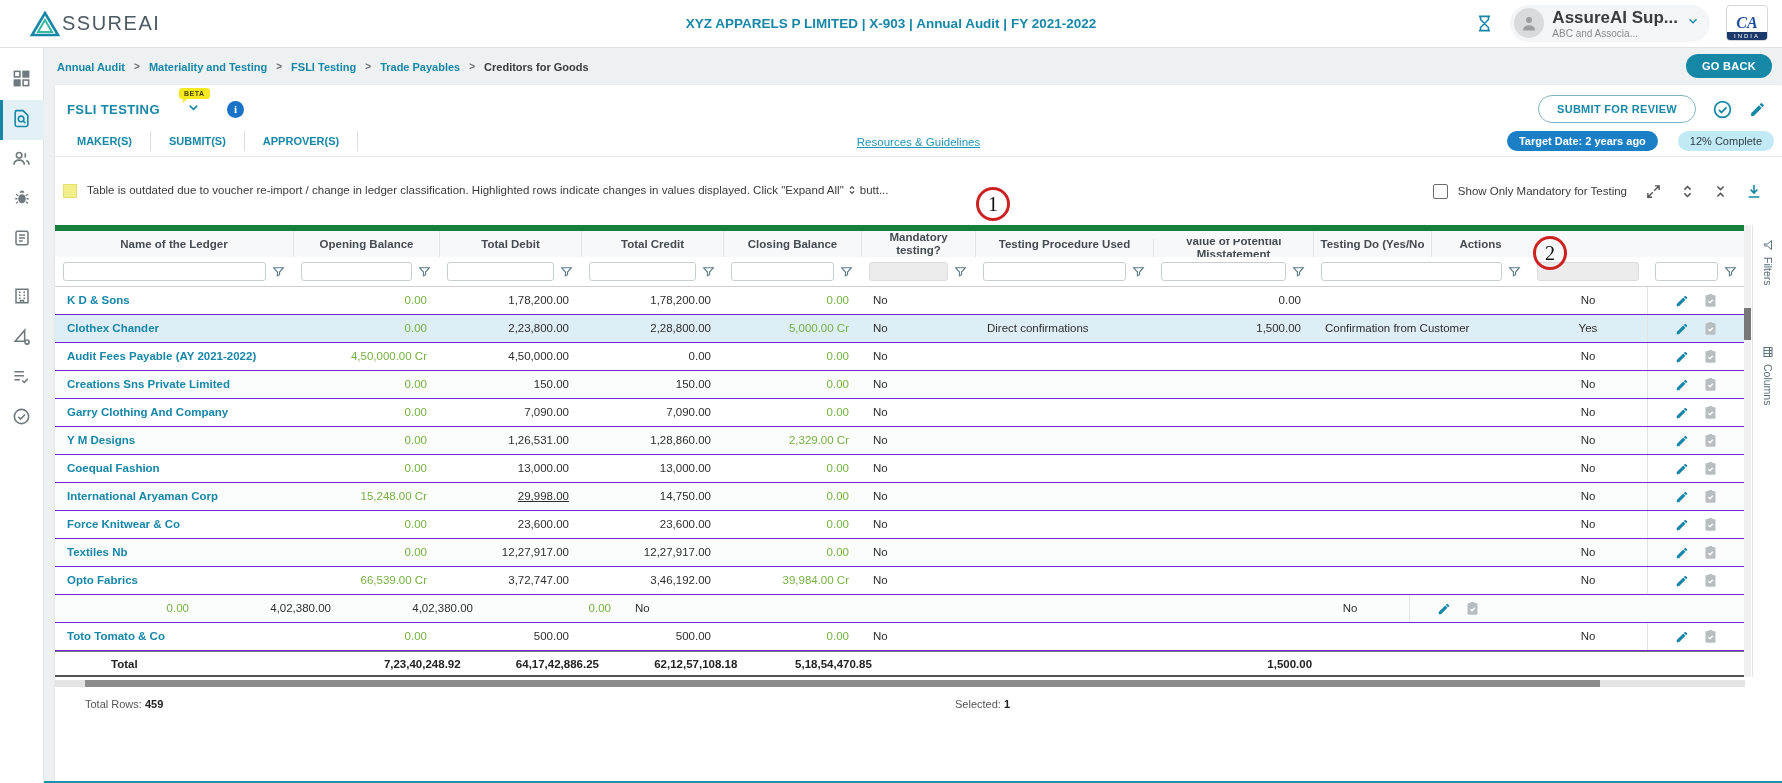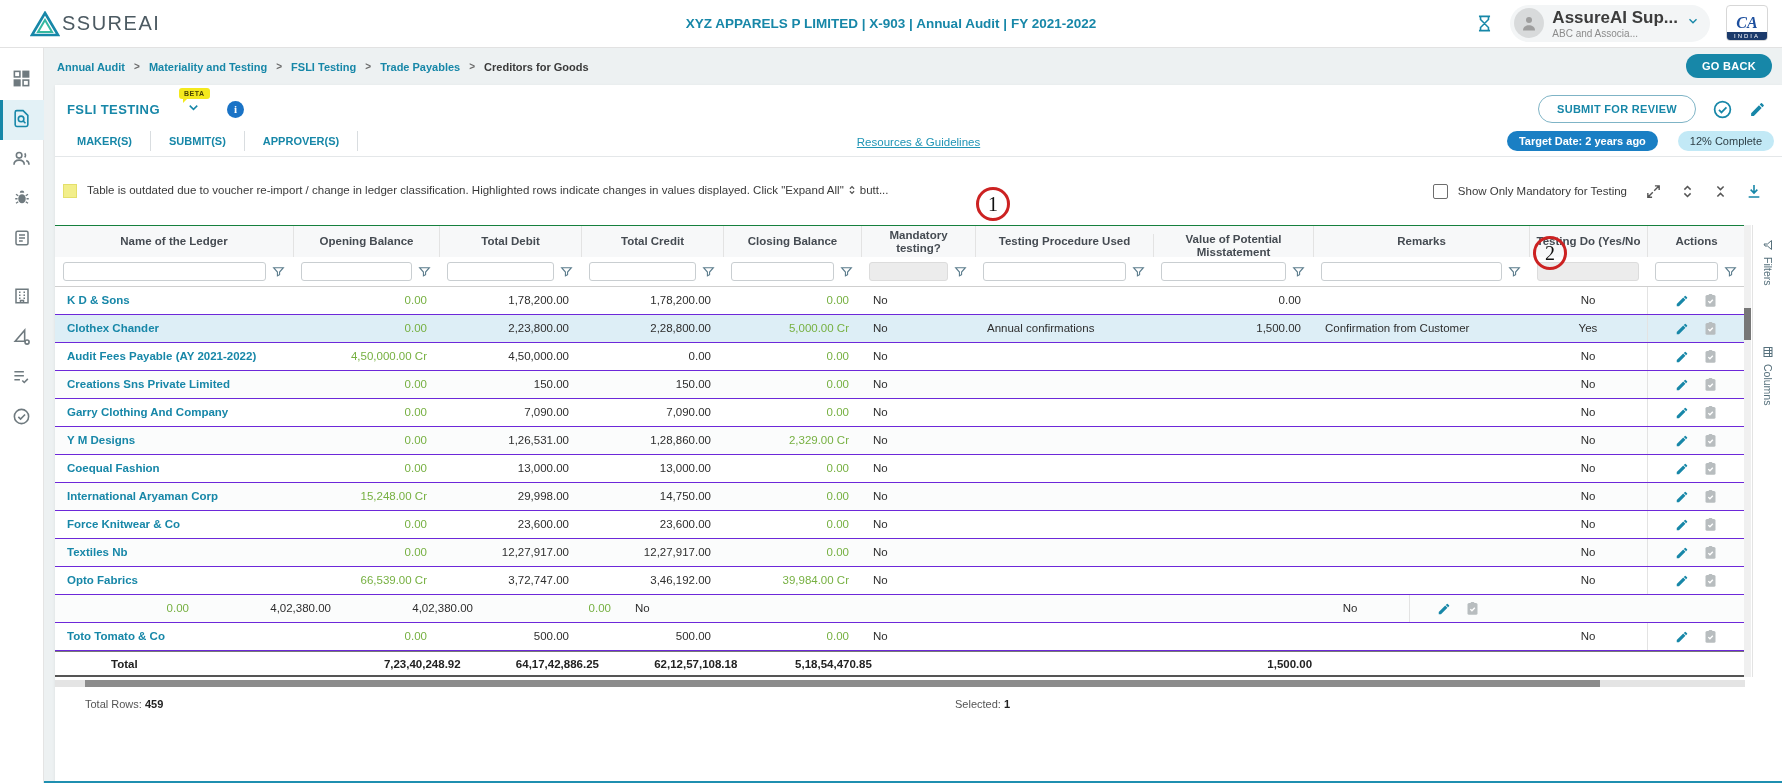--- a/index.html
+++ b/index.html
@@ -64,21 +64,21 @@
   .notice-text { font-size:11.5px; color:#3a3a3a; white-space:nowrap; }
   .inline-unfold { display:inline-block; vertical-align:-2px; margin:0 3px; color:#555; }
   .notice-right { margin-left:auto; display:flex; align-items:center; gap:18px; padding-right:10px; }
   .chk { width:15px; height:15px; border:1.5px solid #6d6d6d; border-radius:2px; background:#fff; cursor:pointer; }
   .show-only { font-size:11.5px; color:#3a3a3a; margin-left:-8px; }
   .tool-ic { color:#555; cursor:pointer; display:flex; }
   .tool-ic.dl { color:#1787a8; }
 
   
   .tbl { width:1690px; }
-  .t-head { display:flex; height:32px; background:#f7f8f9; border-top:1px solid #15803d; }
+  .t-head { display:flex; height:32px; background:#f7f8f9; border-top:6px solid #15803d; }
   .th { display:flex; align-items:center; justify-content:center; text-align:center; font-size:11.5px; font-weight:bold; color:#454b52; line-height:13px; padding:0 6px; border-left:1px solid #e3e3e3; overflow:hidden; cursor:pointer; }
   .th:first-child { border-left:none; }
   .t-filter { display:flex; height:30px; align-items:center; border-bottom:1px solid #cfcfcf; background:#fff; }
   .fcell { display:flex; align-items:center; gap:6px; padding:0 8px; height:100%; }
   .fcell input { flex:1; min-width:0; height:19px; border:1px solid #c9ced1; border-radius:3px; background:#fff; font-size:10px; padding:0 4px; }
   .fcell input.dis { background:#ececec; border-color:#dcdcdc; }
   .funnel { color:#5b7c8c; flex:none; cursor:pointer; display:flex; }
   .t-body .tr { display:flex; height:28px; border-bottom:1px solid #6d28d9; background:#fff; }
   .t-body .tr:nth-child(even) { background:#fbfcfc; }
   .t-body .tr.hl { background:#ddeef6; }
@@ -306,21 +306,20 @@
       <div class="tbl">
         <div class="t-head" id="t-head">
             <div class="th" style="width: 238px;">Name of the Ledger</div>
             <div class="th" style="width: 146px;">Opening Balance</div>
             <div class="th" style="width: 142px;">Total Debit</div>
             <div class="th" style="width: 142px;">Total Credit</div>
             <div class="th" style="width: 138px;">Closing Balance</div>
             <div class="th" style="width: 114px;">Mandatory testing?</div>
             <div class="th" style="width: 178px;">Testing Procedure Used</div>
             <div class="th" style="width: 160px; margin-top: 8px;">Value of Potential Misstatement</div>
-            <div class="th" style="width: 216px;">Remarks</div>
             <div class="th" style="width: 118px;">Testing Do (Yes/No</div>
             <div class="th" style="width: 98px;">Actions</div>
           </div>
         <div class="t-filter" id="t-filter">
             <div class="fcell" style="width: 238px;">
               <input style="">
               <span class="funnel">
                 <svg width="13" height="13" viewBox="0 0 24 24" fill="none" stroke="currentColor" stroke-width="2">
                   <path d="M3 5h18l-7 8v5l-4 2v-7z"></path>
                 </svg>
@@ -429,21 +428,21 @@
                 </span>
               </div>
             </div>
             <div class="tr hl">
               <div class="td a-l name" style="width: 238px;">Clothex Chander</div>
               <div class="td a-r green" style="width: 146px;">0.00</div>
               <div class="td a-r" style="width: 142px;">2,23,800.00</div>
               <div class="td a-r" style="width: 142px;">2,28,800.00</div>
               <div class="td a-r green" style="width: 138px;">5,000.00 Cr</div>
               <div class="td a-l" style="width: 114px;">No</div>
-              <div class="td a-l" style="width: 178px;">Annual confirmations</div>
+              <div class="td a-l" style="width: 178px;">Direct confirmations</div>
               <div class="td a-r" style="width: 160px;">1,500.00</div>
               <div class="td a-l" style="width: 216px;">Confirmation from Customer</div>
               <div class="td a-c" style="width: 118px;">Yes</div>
               <div class="td actions-cell" style="width: 98px;">
                 <span class="act-ic">
                   <svg width="14" height="14" viewBox="0 0 24 24" fill="#1787a8">
                     <path d="M3 17.2V21h3.8L17.9 9.9l-3.8-3.8zM20.7 7.1a1 1 0 0 0 0-1.4l-2.4-2.4a1 1 0 0 0-1.4 0l-1.8 1.8 3.8 3.8z"></path>
                   </svg>
                 </span>
                 <span class="act-ic">
@@ -581,21 +580,21 @@
                     <rect x="4" y="3" width="16" height="19" rx="2.5" fill="#b8bdbf"></rect>
                     <rect x="9" y="1.5" width="6" height="4" rx="1.5" fill="#b8bdbf"></rect>
                     <path d="M8.5 13l2.6 2.6 4.6-4.8" stroke="#fff" stroke-width="2.2" fill="none"></path>
                   </svg>
                 </span>
               </div>
             </div>
             <div class="tr">
               <div class="td a-l name" style="width: 238px;">International Aryaman Corp</div>
               <div class="td a-r green" style="width: 146px;">15,248.00 Cr</div>
-              <div class="td a-r" style="width: 142px;">29,998.00</div>
+              <div class="td a-r" style="width: 142px; text-decoration: underline;">29,998.00</div>
               <div class="td a-r" style="width: 142px;">14,750.00</div>
               <div class="td a-r green" style="width: 138px;">0.00</div>
               <div class="td a-l" style="width: 114px;">No</div>
               <div class="td a-l" style="width: 178px;"></div>
               <div class="td a-r" style="width: 160px;"></div>
               <div class="td a-l" style="width: 216px;"></div>
               <div class="td a-c" style="width: 118px;">No</div>
               <div class="td actions-cell" style="width: 98px;">
                 <span class="act-ic">
                   <svg width="14" height="14" viewBox="0 0 24 24" fill="#1787a8">

